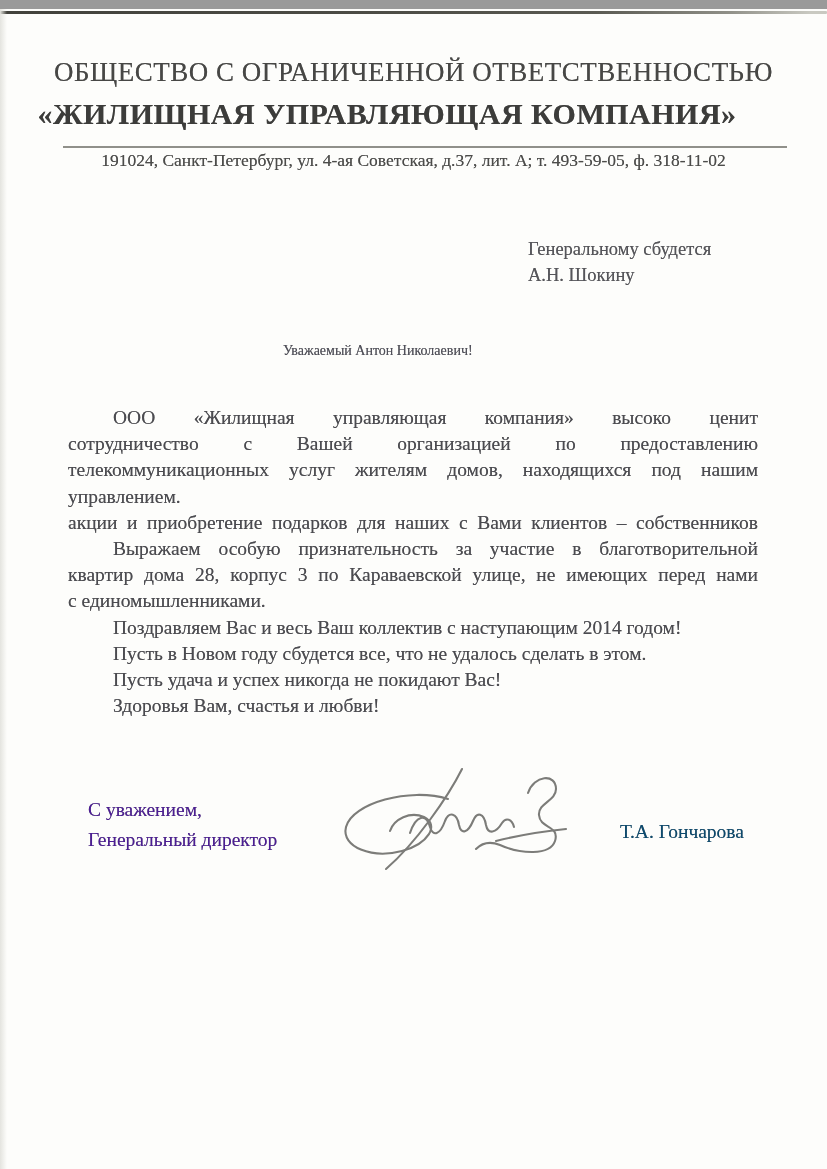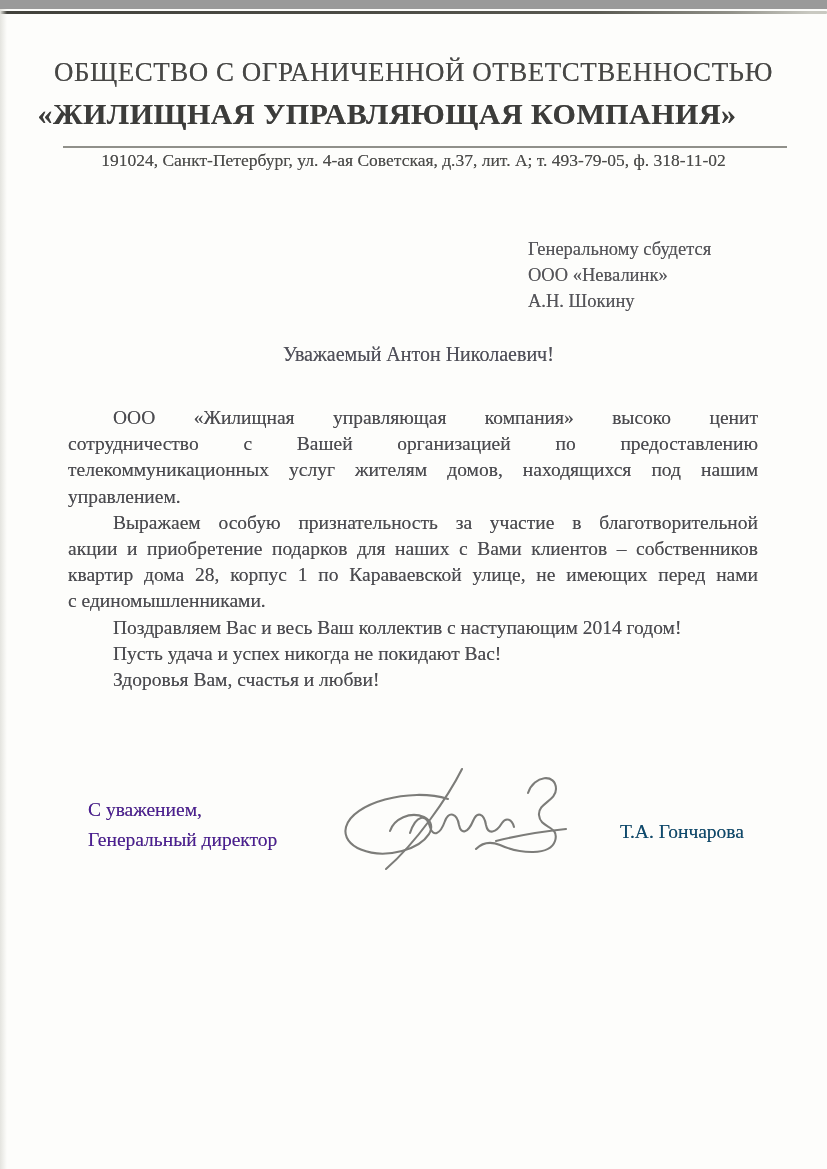--- a/index.html
+++ b/index.html
@@ -40,21 +40,21 @@
     position:absolute;top:141px;left:0;width:827px;
     text-align:center;font-size:17.5px;color:#4c4c4a;
     white-space:nowrap;
   }
   .recipient{
     position:absolute;left:528px;top:228px;
     font-size:18.5px;line-height:24px;color:#55555a;
   }
   .salutation{
     position:absolute;left:283px;top:334px;
-    font-size:20px;color:#50505a;
+    font-size:14px;color:#50505a;
   }
   .body-block{
     position:absolute;left:68px;top:396px;width:690px;
     font-size:19.5px;line-height:26.2px;color:#4b4b50;
   }
   .line{min-height:26.2px;}
   .indent{text-indent:45px;}
   .jl{text-align:justify;text-align-last:justify;}
   .closing{
     position:absolute;left:88px;top:786px;
@@ -73,40 +73,40 @@
 <body>
 
 <div class="page">
 
   <div class="scan-top-line"></div>
   <div class="scan-left-edge"></div>
 
   <div class="org-type txt">ОБЩЕСТВО С ОГРАНИЧЕННОЙ ОТВЕТСТВЕННОСТЬЮ</div>
   <div class="org-name txt">«ЖИЛИЩНАЯ УПРАВЛЯЮЩАЯ КОМПАНИЯ»</div>
   <div class="head-divider"></div>
-  <div class="org-address txt">191024, Санкт-Петербург, ул. 4-ая Советская, д.37, лит. А; т. 493-79-05, ф. 318-11-02</div>
+  <div class="org-address txt">191024, Санкт-Петербург, ул. 4-ая Советская, д.37, лит. А; т. 493-59-05, ф. 318-11-02</div>
 
   <div class="recipient txt">
     <div class="line">Генеральному сбудется</div>
-    <div class="line">ООО «Невалинк»</div>
     <div class="line">А.Н. Шокину</div>
   </div>
 
   <div class="salutation txt">Уважаемый Антон Николаевич!</div>
 
   <div class="body-block">
     <div class="line txt indent jl">ООО «Жилищная управляющая компания» высоко ценит</div>
     <div class="line txt jl">сотрудничество с Вашей организацией по предоставлению</div>
     <div class="line txt jl">телекоммуникационных услуг жителям домов, находящихся под нашим</div>
     <div class="line txt">управлением.</div>
+    <div class="line txt jl">акции и приобретение подарков для наших с Вами клиентов – собственников</div>
     <div class="line txt indent jl">Выражаем особую признательность за участие в благотворительной</div>
-    <div class="line txt jl">акции и приобретение подарков для наших с Вами клиентов – собственников</div>
-    <div class="line txt jl">квартир дома 28, корпус 1 по Караваевской улице, не имеющих перед нами</div>
+    <div class="line txt jl">квартир дома 28, корпус 3 по Караваевской улице, не имеющих перед нами</div>
     <div class="line txt">с единомышленниками.</div>
     <div class="line txt indent">Поздравляем Вас и весь Ваш коллектив с наступающим 2014 годом!</div>
+    <div class="line txt indent">Пусть в Новом году сбудется все, что не удалось сделать в этом.</div>
     <div class="line txt indent">Пусть удача и успех никогда не покидают Вас!</div>
     <div class="line txt indent">Здоровья Вам, счастья и любви!</div>
   </div>
 
   <div class="closing txt">
     <div class="line">С уважением,</div>
     <div class="line">Генеральный директор</div>
   </div>
 
   <div class="signature">

